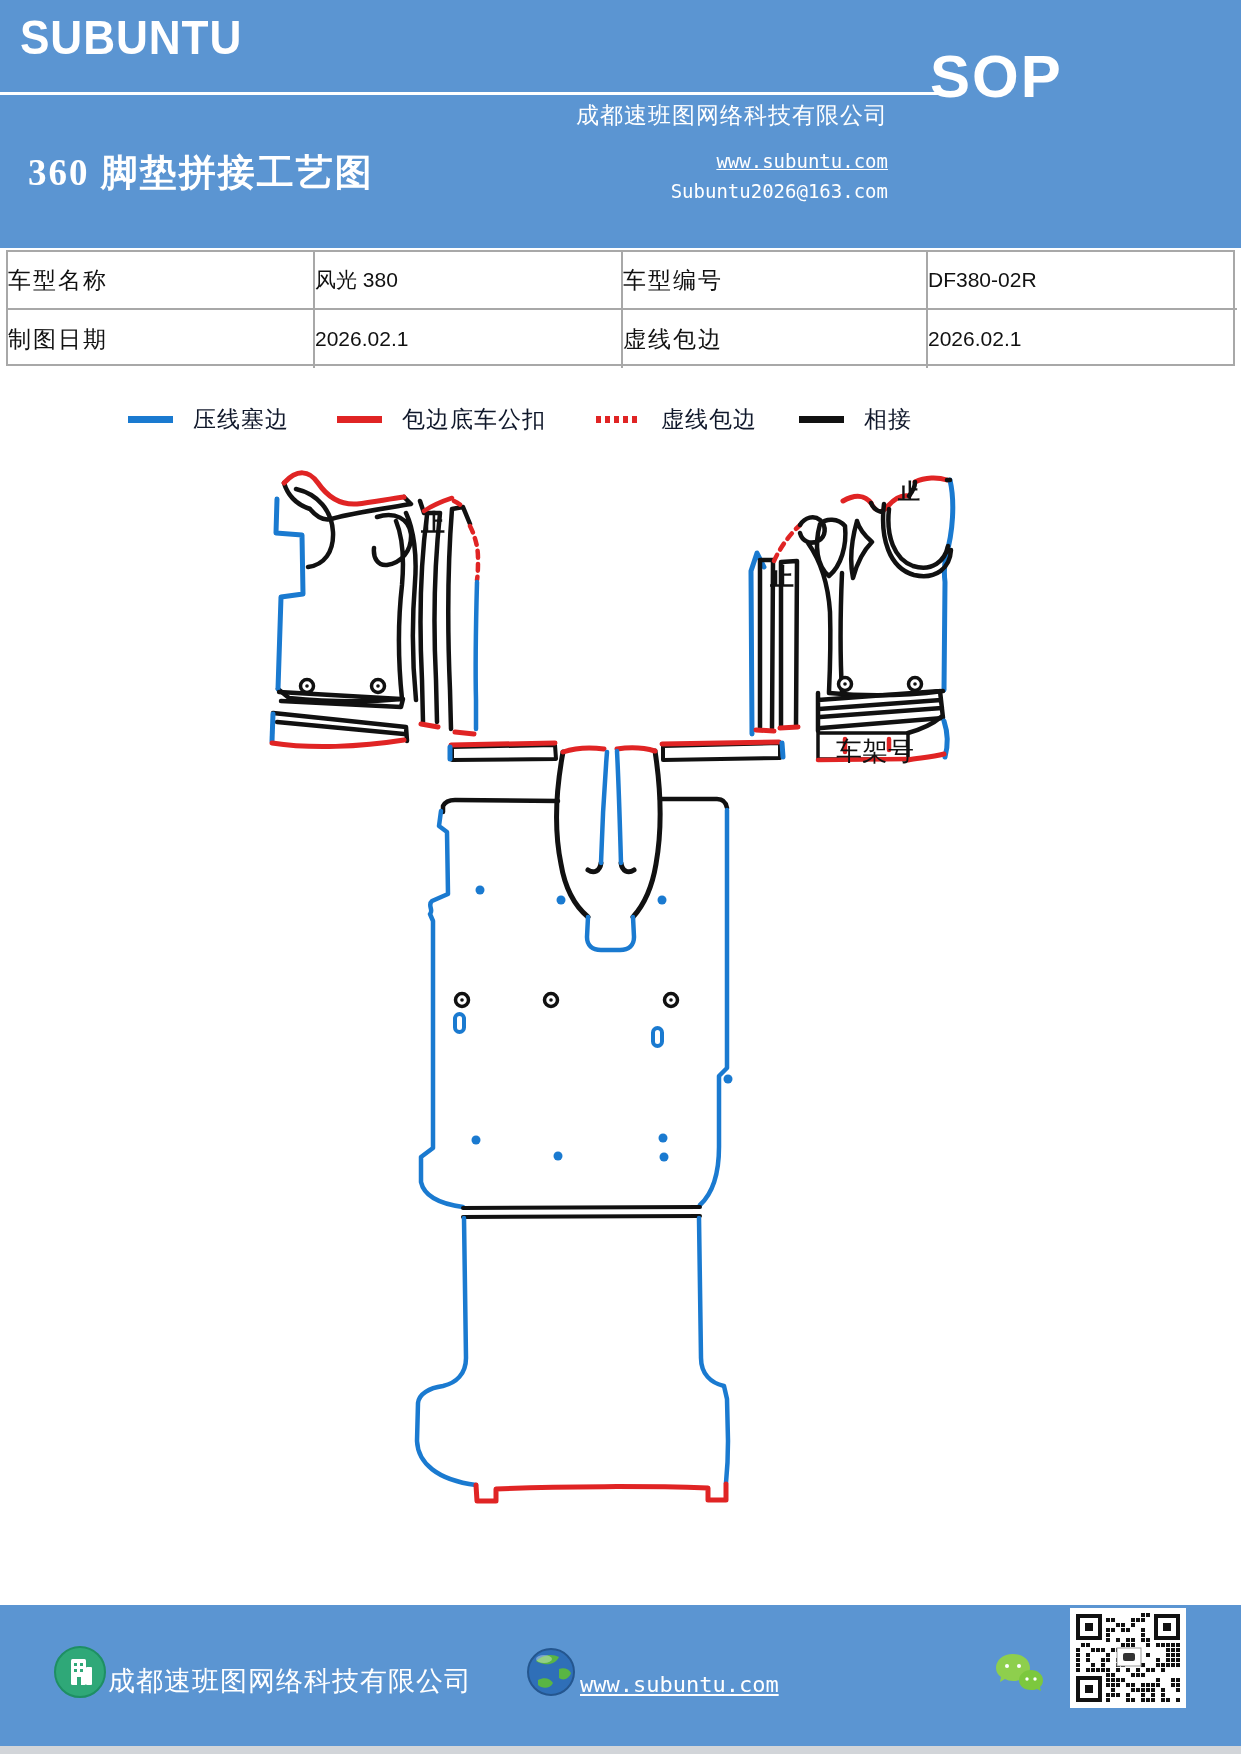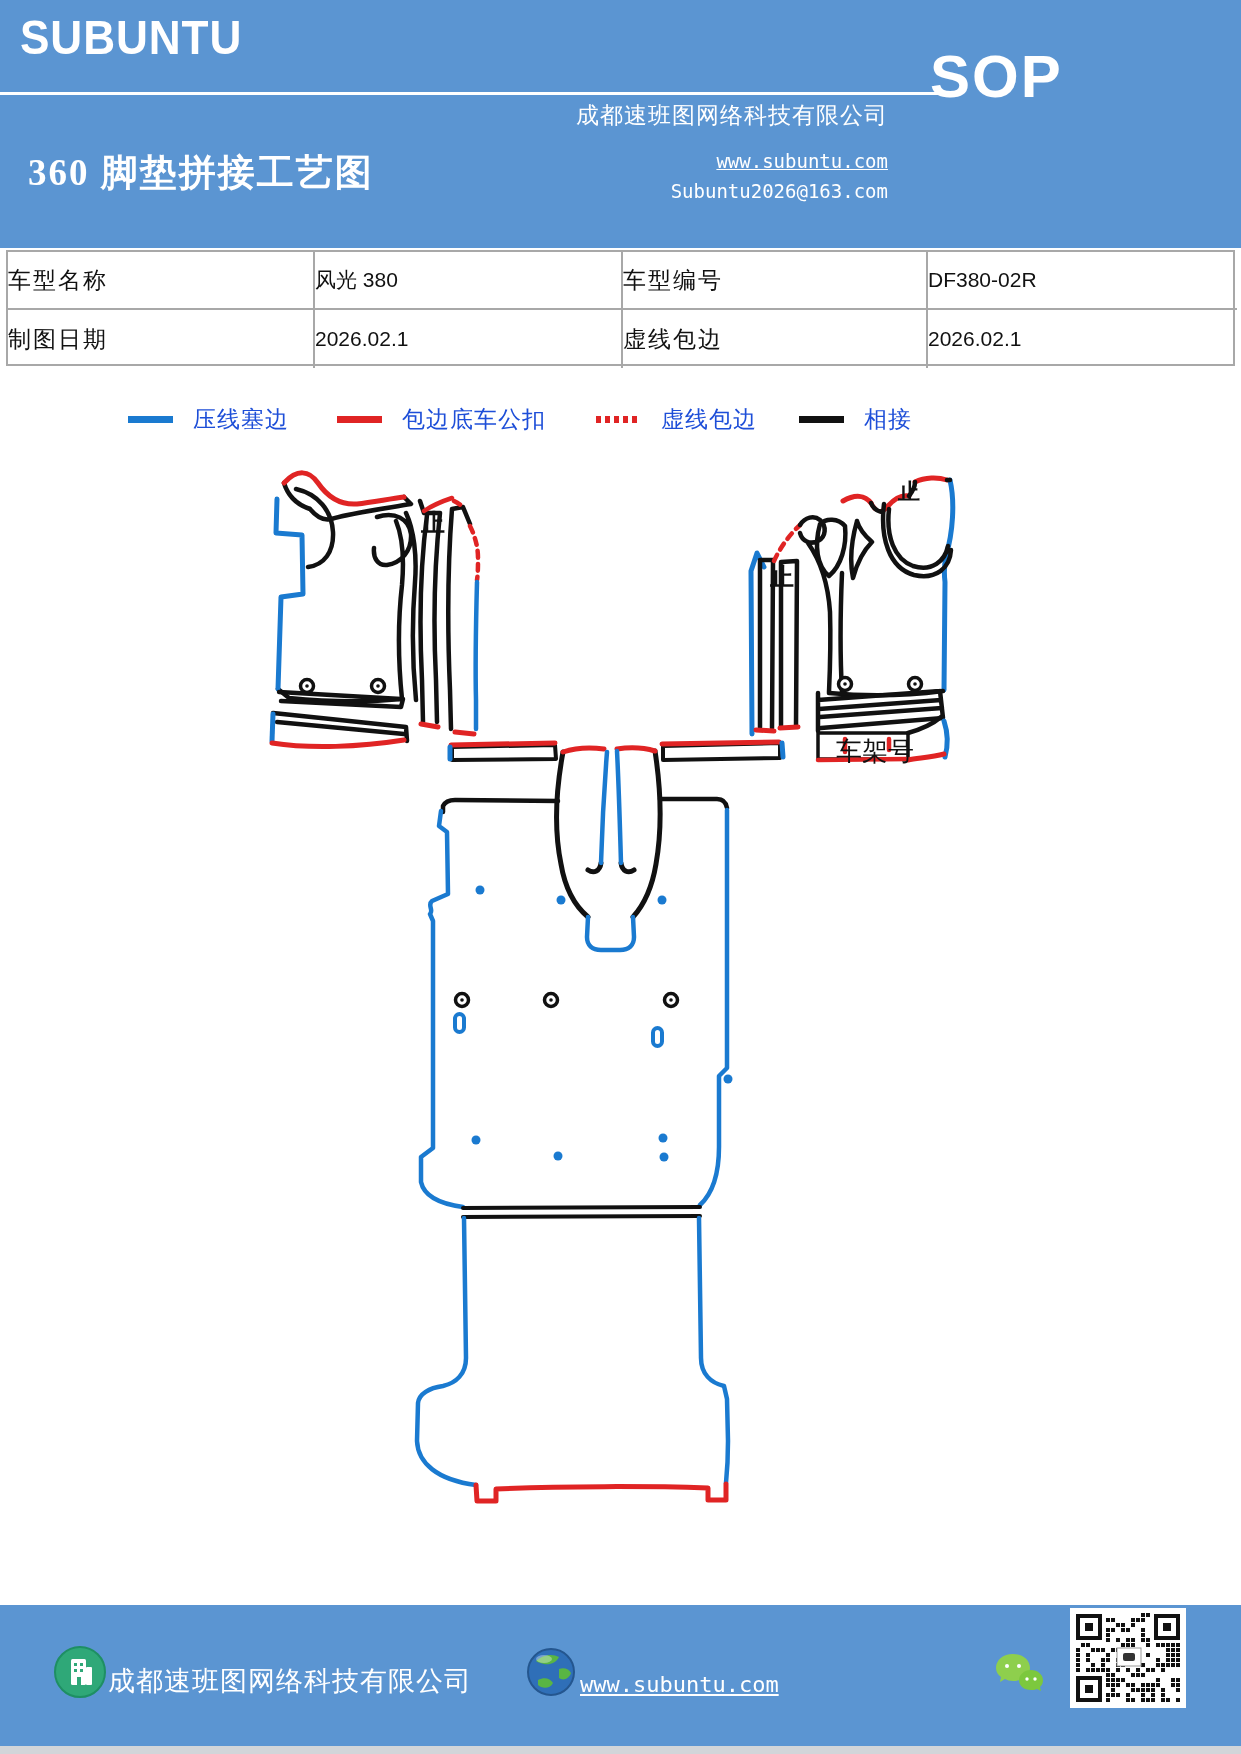--- a/index.html
+++ b/index.html
@@ -30,21 +30,21 @@
   .tbl .cell:nth-child(n+5){border-bottom:none;}
   .tlabel{font-family:"Liberation Serif","DejaVu Serif",serif;font-size:23px;letter-spacing:2px;}
   .tvalue{font-family:"Liberation Sans",sans-serif;font-size:21px;}
   
   .legend-item{position:absolute;top:404px;display:flex;align-items:center;gap:20px;height:30px;}
   .sw{display:inline-block;width:45px;height:7px;}
   .sw-blue{background:#1a7ad0;}
   .sw-red{background:#e02424;}
   .sw-reddash{background:repeating-linear-gradient(90deg,#e02424 0 5px,transparent 5px 9px);}
   .sw-black{background:#111;}
-  .legend-label{font-family:"Liberation Serif","DejaVu Serif",serif;font-size:23px;color:#1d4ed8;letter-spacing:1px;}
+  .legend-label{font-family:"Liberation Serif","DejaVu Serif",serif;font-size:23px;color:#0f172a;letter-spacing:1px;}
   
   .diagram{position:absolute;left:0;top:0;width:1241px;height:1754px;pointer-events:none;}
   
   .ftr{position:absolute;left:0;top:1605px;width:1241px;height:141px;background:#5b95d2;}
   .ftr-gray{position:absolute;left:0;top:1746px;width:1241px;height:8px;background:#d2d5d9;}
   .f-company{position:absolute;left:108px;top:1663px;font-family:"Liberation Serif","DejaVu Serif",serif;
              font-size:27px;color:#fff;letter-spacing:1px;}
   .f-site{position:absolute;left:580px;top:1672px;font-family:"DejaVu Sans Mono",monospace;
           font-size:22px;color:#fff;text-decoration:underline;}
   .f-icon{position:absolute;}

